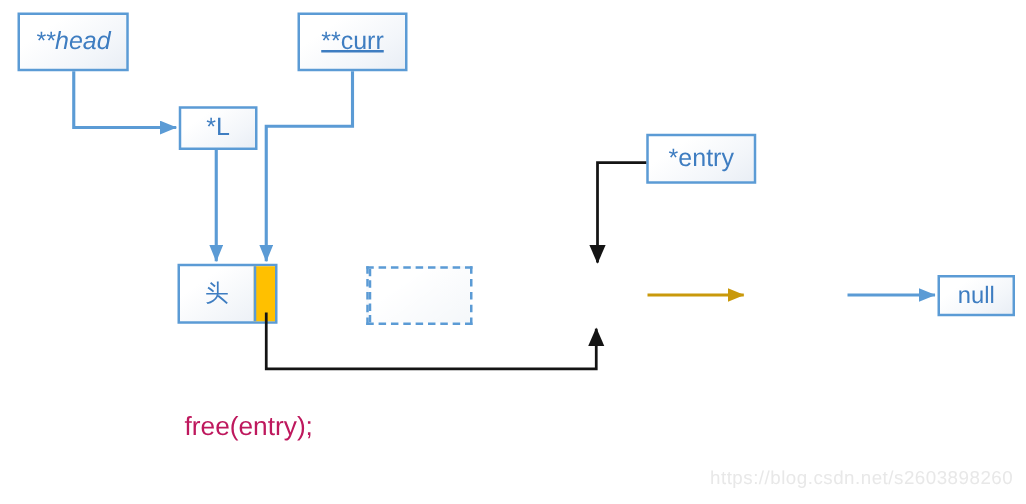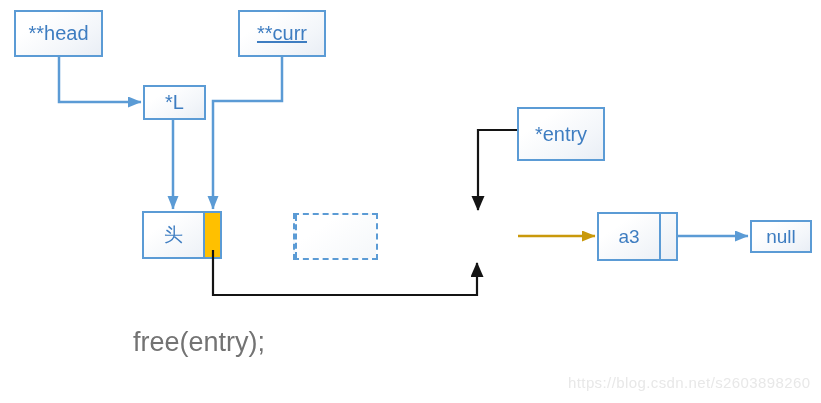--- a/index.html
+++ b/index.html
@@ -65,22 +65,22 @@
   .node.dashed .ptr {
     border-left: 2px dashed #5B9BD5;
   }
 
   .code {
     position: absolute;
     left: 38px;
     top: 327px;
     width: 322px;
     text-align: center;
-    color: #737373;
-    font-size: 27px;
+    color: #be185d;
+    font-size: 21px;
     line-height: 30px;
     z-index: 2;
   }
 
   .watermark {
     position: absolute;
     left: 568px;
     top: 374px;
     color: #e8e8e8;
     font-size: 15px;
@@ -108,50 +108,46 @@
 
     <polyline points="59,57 59,102 141,102" fill="none" stroke="#5B9BD5" stroke-width="2.5" marker-end="url(#mblue)"></polyline>
     <polyline points="173,120 173,209" fill="none" stroke="#5B9BD5" stroke-width="2.5" marker-end="url(#mblue)"></polyline>
     <polyline points="282,57 282,101 213,101 213,209" fill="none" stroke="#5B9BD5" stroke-width="2.5" marker-end="url(#mblue)"></polyline>
     <polyline points="517,130 478,130 478,210" fill="none" stroke="#141414" stroke-width="2.2" marker-end="url(#mblack)"></polyline>
     <polyline points="213,250 213,295 477,295 477,263" fill="none" stroke="#141414" stroke-width="2.2" marker-end="url(#mblack)"></polyline>
     <polyline points="518,236 595,236" fill="none" stroke="#C9990B" stroke-width="2.5" marker-end="url(#mgold)"></polyline>
     <polyline points="678,236 748,236" fill="none" stroke="#5B9BD5" stroke-width="2.5" marker-end="url(#mblue)"></polyline>
   </svg>
 
-  <div class="ptr-box" style="left:14px; top:10px; width:89px; height:47px;">
+  <div class="ptr-box" style="left:14px; top:10px; width:89px; height:47px;font-style:italic;">
     <span>**head</span>
   </div>
 
   <div class="ptr-box" style="left:238px; top:10px; width:88px; height:47px;text-decoration:underline;">
     <span>**curr</span>
   </div>
 
   <div class="ptr-box" style="left:143px; top:85px; width:63px; height:35px;">
     <span>*L</span>
   </div>
 
-  <div class="ptr-box" style="left:517px; top:107px; width:88px; height:54px;">
+  <div class="ptr-box" style="left:517px; top:107px; width:88px; height:40px;">
     <span>*entry</span>
   </div>
 
   <div class="node" style="left:142px; top:211px; width:80px; height:48px;">
     <div class="val">头</div>
     <div class="ptr orange"></div>
   </div>
 
   <div class="node dashed" style="left:293px; top:213px; width:85px; height:47px;">
     <div class="ptr"></div>
   </div>
 
 
-  <div class="node" style="left:597px; top:212px; width:81px; height:49px;">
-    <div class="val">a3</div>
-    <div class="ptr"></div>
-  </div>
 
   <div class="ptr-box" style="left:750px; top:220px; width:62px; height:33px; font-size:19px;">
     <span>null</span>
   </div>
 
   <div class="code">
     <div>free(entry);</div>
   </div>
 
   <div class="watermark">https://blog.csdn.net/s2603898260</div>

